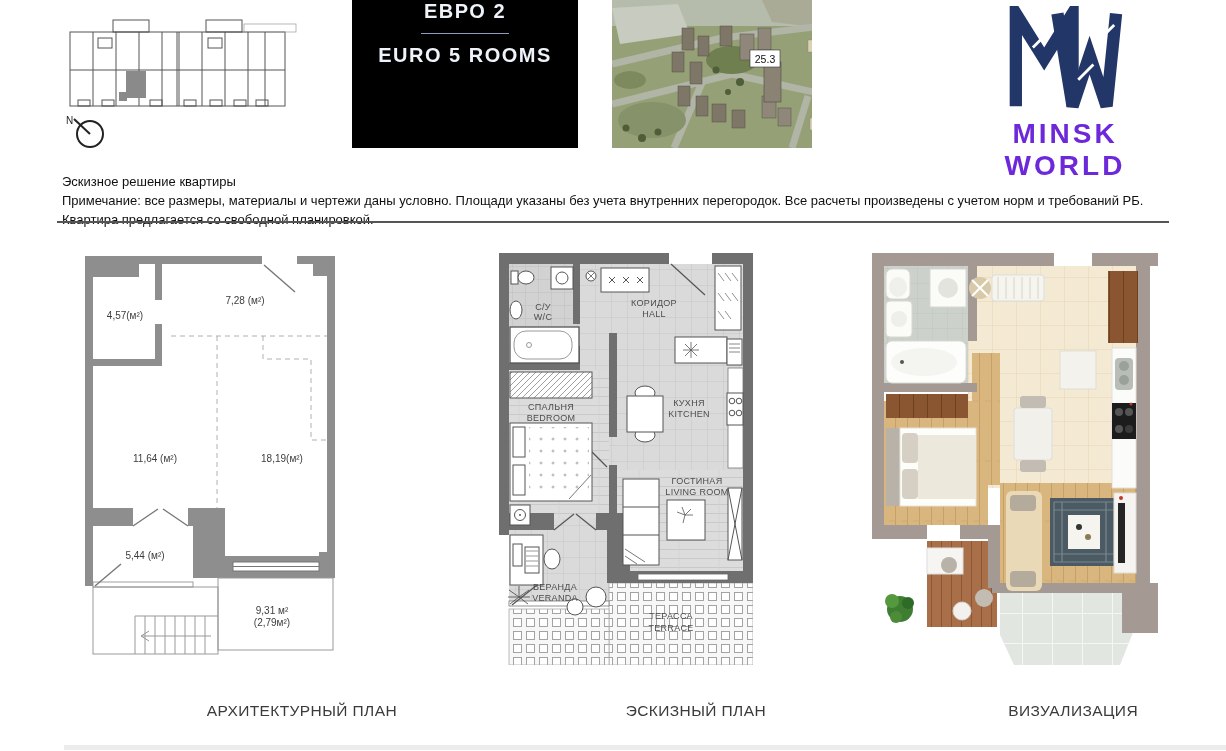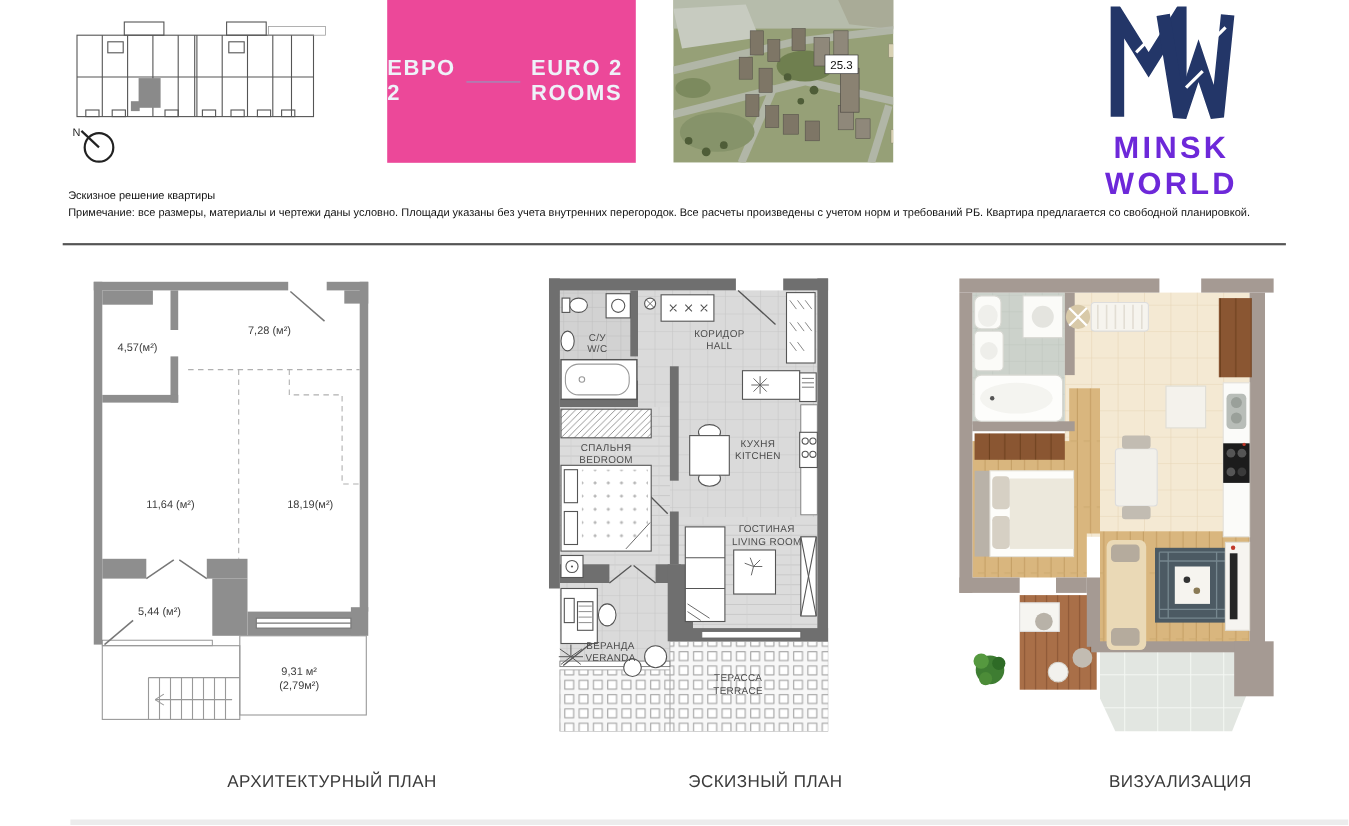--- a/index.html
+++ b/index.html
@@ -1,30 +1,30 @@
 <!DOCTYPE html>
 <html><head>
 <meta charset="utf-8">
 <style>
   html,body{margin:0;padding:0;background:#ffffff;}
   .page{position:relative;width:1226px;height:751px;background:#fff;overflow:hidden;
         font-family:"Liberation Sans", sans-serif;}
   .abs{position:absolute;}
 
   
-  .banner{left:352px;top:0;width:226px;height:148px;background:#ec4899;color:#eef2f9;
-          display:flex;flex-direction:row;align-items:center;justify-content:space-between;gap:10px;}
+  .banner{left:352px;top:0;width:226px;height:148px;background:#000000;color:#eef2f9;
+          display:flex;flex-direction:column;align-items:center;justify-content:flex-start;gap:10px;}
   .banner .t{font-size:20px;font-weight:600;letter-spacing:1.5px;}
   .banner .div{width:88px;height:1px;background:#8b9cc0;}
   .aerial{left:612px;top:0;width:200px;height:148px;overflow:hidden;}
   .logo{left:950px;top:6px;width:230px;height:142px;text-align:center;}
   .logo .brand{margin-top:4px;font-size:28px;font-weight:700;letter-spacing:3px;color:#6d28d9;}
 
   
-  .disc{left:62px;top:172px;width:1110px;font-size:10px;color:#101010;line-height:1.48;}
+  .disc{left:62px;top:172px;width:1110px;font-size:13px;color:#101010;line-height:1.48;}
   .disc p{margin:0;}
   .rule{left:57px;top:221px;width:1112px;height:2px;background:#555;}
   .bottom-bar{left:64px;top:745px;width:1162px;height:5px;background:#ececec;}
 
   
   .caption{top:702px;width:300px;text-align:right;font-size:15.5px;color:#3b3b3b;letter-spacing:.4px;}
 
   svg text{font-family:"Liberation Sans", sans-serif;}
   .arealbl{font-size:10px;fill:#3d3d3d;}
   .roomlbl{font-size:9px;fill:#4d4d4d;letter-spacing:.3px;}
@@ -66,21 +66,21 @@
     <g>
       <text x="8" y="116" font-size="10" fill="#222">N</text>
       <circle cx="32" cy="126" r="13" fill="none" stroke="#222" stroke-width="2"></circle>
       <line x1="32" y1="126" x2="16" y2="111" stroke="#222" stroke-width="2"></line>
     </g>
   </svg>
 
   <div class="abs banner">
     <div class="t">ЕВРО 2</div>
     <div class="div"></div>
-    <div class="t">EURO 2 ROOMS</div>
+    <div class="t">EURO 5 ROOMS</div>
   </div>
 
   <div class="abs aerial">
     <svg width="228" height="148" viewBox="0 0 228 148">
       <rect width="228" height="148" fill="#96a077"></rect>
       <rect x="0" y="0" width="228" height="26" fill="#b6bcab"></rect>
       <polygon points="0,8 66,4 78,34 8,44" fill="#c7cbc0"></polygon>
       <polygon points="150,0 228,0 228,30 160,22" fill="#a9ab97"></polygon>
       <g stroke="#b4b8ac" stroke-width="7" fill="none" opacity=".9">
         <path d="M0,64 L110,38 L228,24"></path>

